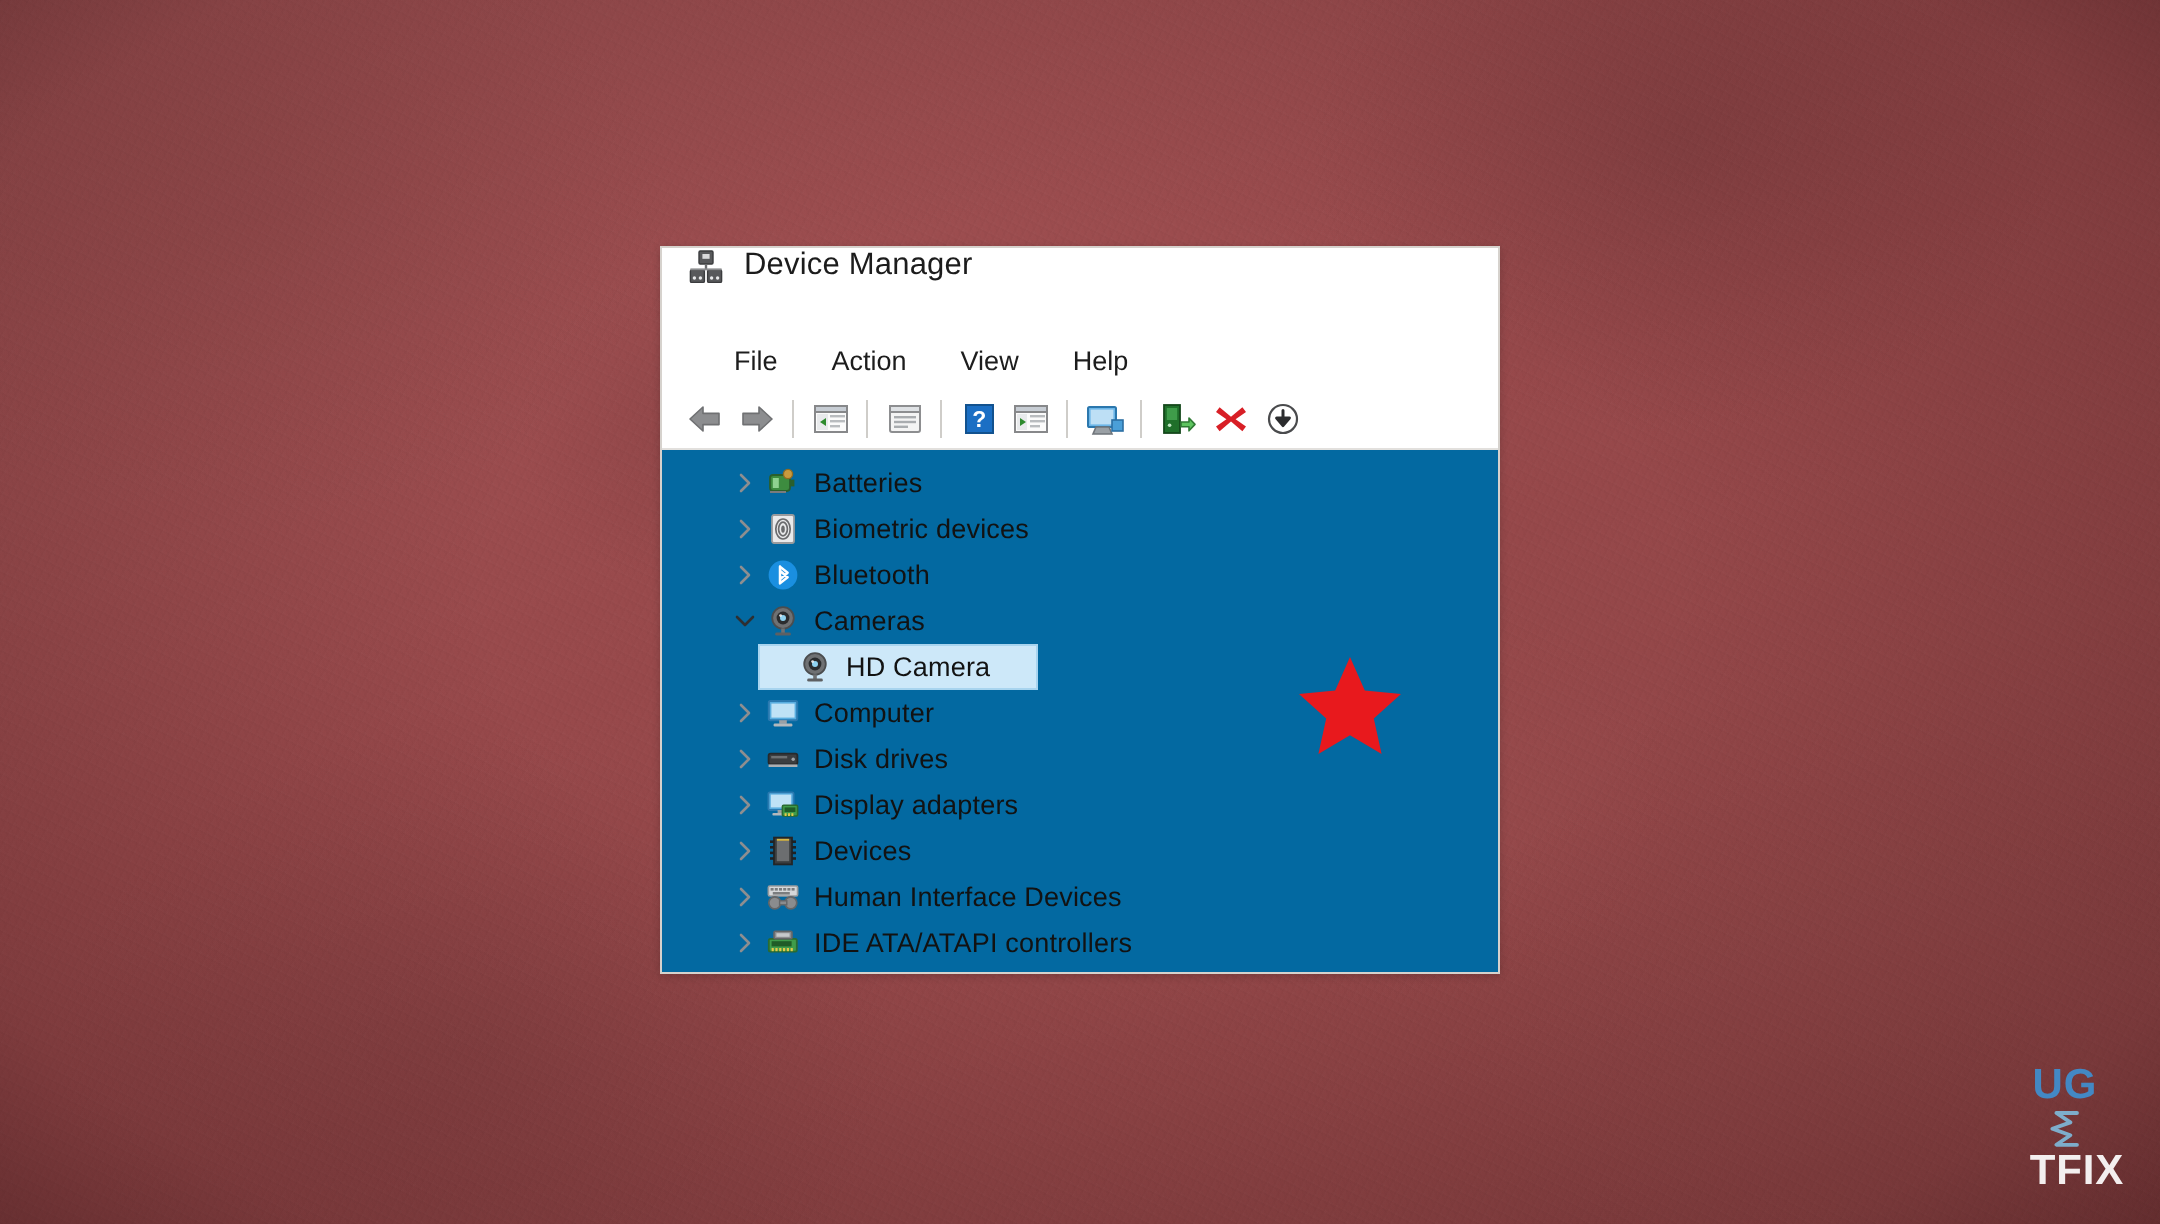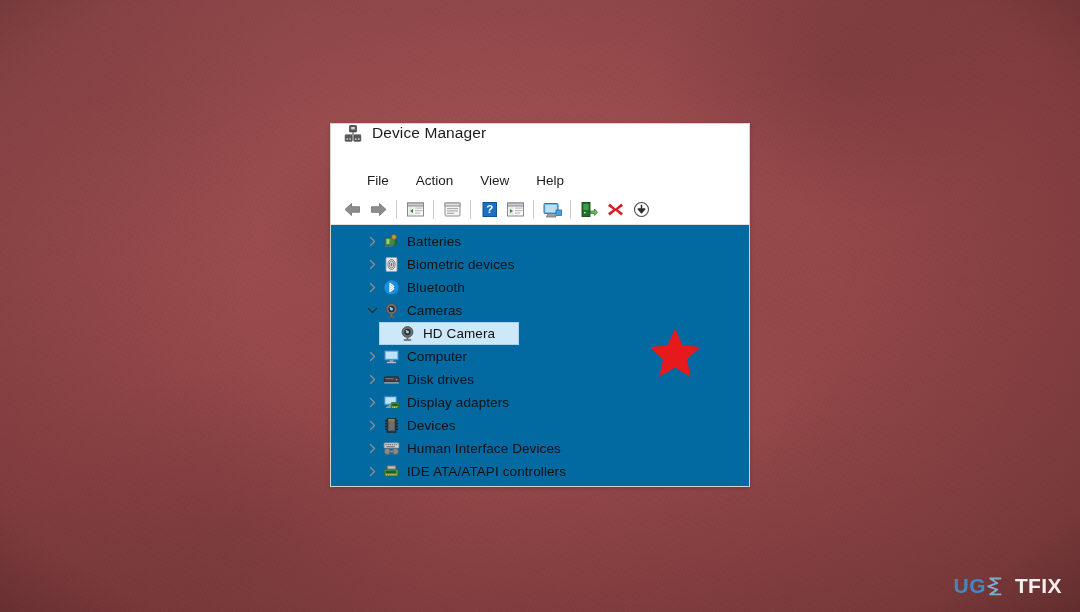--- a/index.html
+++ b/index.html
@@ -183,20 +183,21 @@
     right: 18px;
     bottom: 14px;
     display: flex;
     align-items: center;
     font-size: 21px;
     font-weight: bold;
     letter-spacing: 0.4px;
     font-family: "Liberation Sans", sans-serif;
     opacity: 0.92;
     user-select: none;
+    flex-direction: column;
   }
   #wm-ug { color: #3f8fd0; }
   #wm-bolt { margin: 0 1px; display: flex; align-items: center; }
   #wm-tfix { color: #ffffff; margin-left: 12px; }
 </style>
 </head>
 <body>
 
 <div id="backdrop"></div>
 <div id="vignette"></div>

